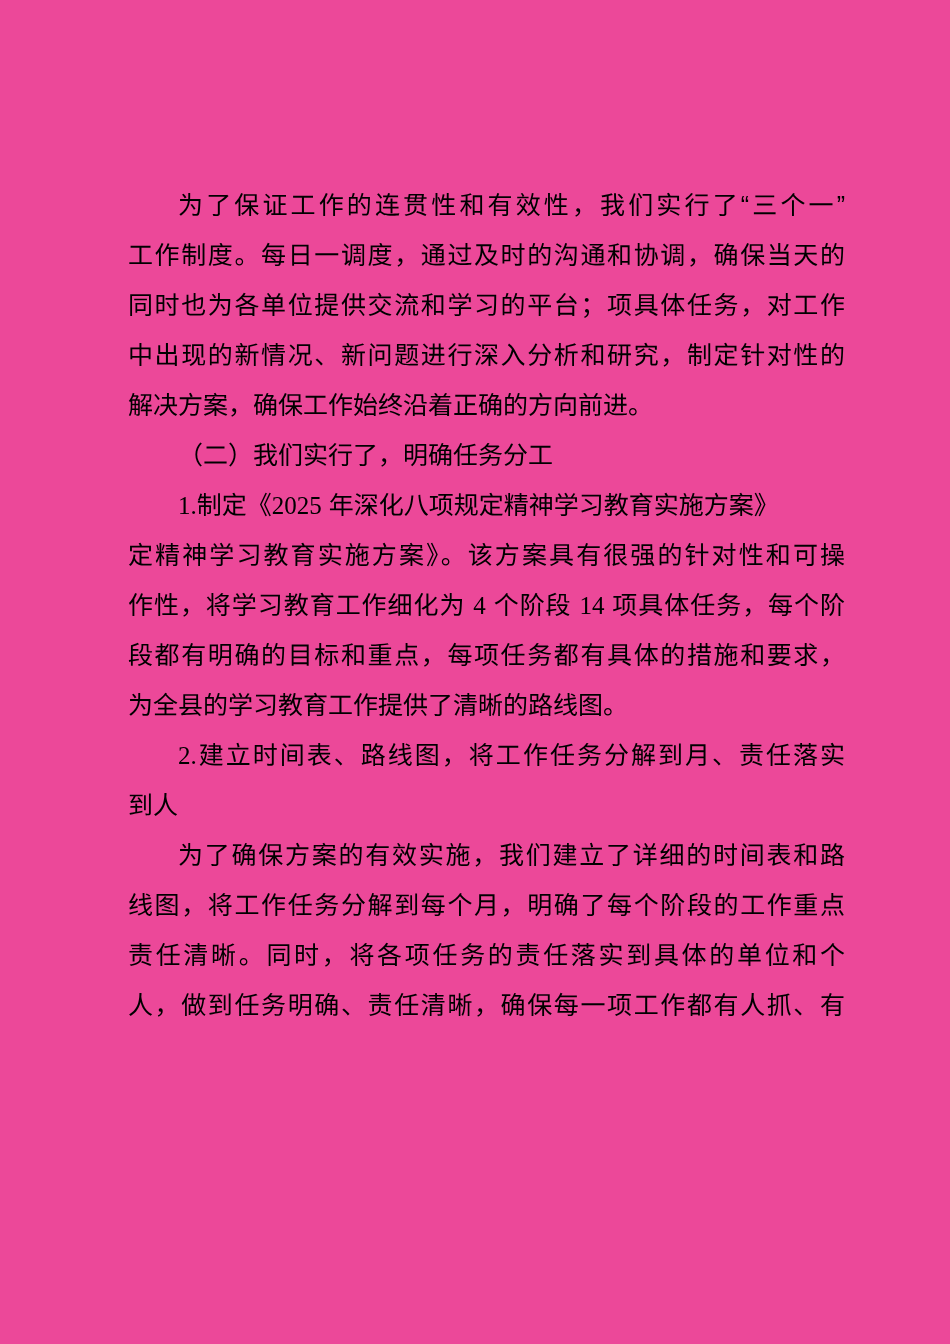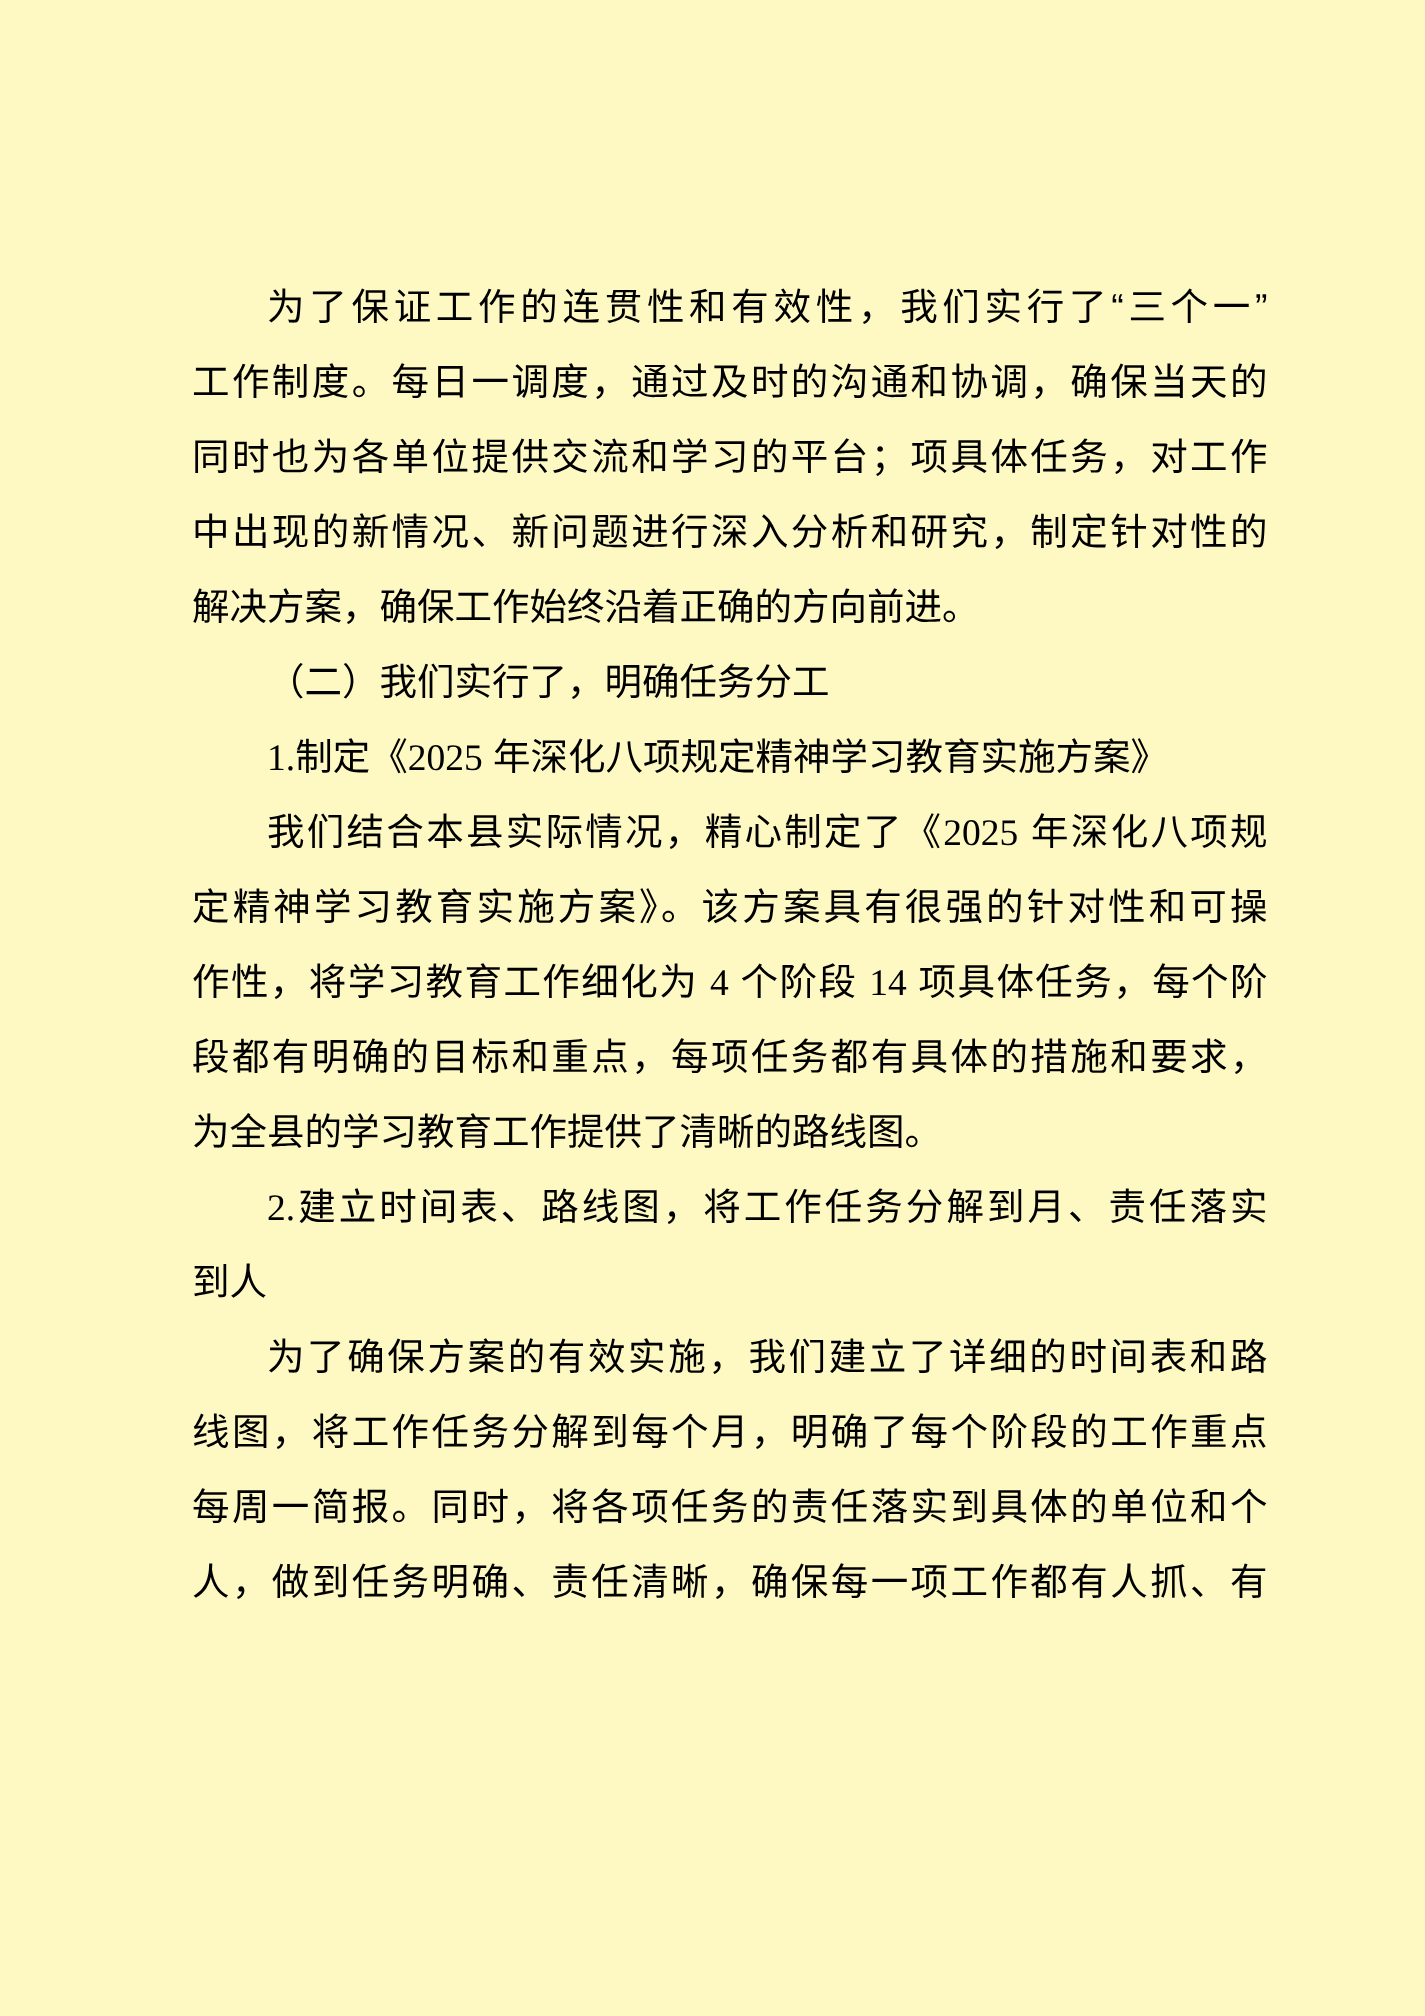--- a/index.html
+++ b/index.html
@@ -5,21 +5,21 @@
   
   html, body {
     margin: 0;
     padding: 0;
     background: #ffffff;
   }
   .page {
     position: relative;
     width: 950px;
     height: 1344px;
-    background: #fef9c3;
+    background: #ec4899;
     overflow: hidden;
     color: #000000;
     font-family: "Liberation Sans", "DejaVu Sans", sans-serif;
   }
   
   .doc-body {
     position: absolute;
     left: 128px;
     top: 180px;
     width: 717px;
@@ -64,30 +64,29 @@
         <div class="line stretch">中出现的新情况、新问题进行深入分析和研究，制定针对性的</div>
         <div class="line">解决方案，确保工作始终沿着正确的方向前进。</div>
       </div>
       <div class="paragraph subheading">
         <div class="line indent">（二）我们实行了，明确任务分工</div>
       </div>
       <div class="paragraph numbered-heading">
         <div class="line indent"><span class="latin">1.</span>制定《<span class="latin">2025</span> 年深化八项规定精神学习教育实施方案》</div>
       </div>
       <div class="paragraph body">
-        <div class="line stretch indent">我们结合本县实际情况，精心制定了《<span class="latin">2025</span> 年深化八项规</div>
         <div class="line stretch">定精神学习教育实施方案》。该方案具有很强的针对性和可操</div>
         <div class="line stretch">作性，将学习教育工作细化为 <span class="latin">4</span> 个阶段 <span class="latin">14</span> 项具体任务，每个阶</div>
         <div class="line stretch">段都有明确的目标和重点，每项任务都有具体的措施和要求，</div>
         <div class="line">为全县的学习教育工作提供了清晰的路线图。</div>
       </div>
       <div class="paragraph numbered-heading">
         <div class="line stretch indent"><span class="latin">2.</span>建立时间表、路线图，将工作任务分解到月、责任落实</div>
         <div class="line">到人</div>
       </div>
       <div class="paragraph body">
         <div class="line stretch indent">为了确保方案的有效实施，我们建立了详细的时间表和路</div>
         <div class="line stretch">线图，将工作任务分解到每个月，明确了每个阶段的工作重点</div>
-        <div class="line stretch">每周一简报。同时，将各项任务的责任落实到具体的单位和个</div>
+        <div class="line stretch">责任清晰。同时，将各项任务的责任落实到具体的单位和个</div>
         <div class="line stretch">人，做到任务明确、责任清晰，确保每一项工作都有人抓、有</div>
       </div>
     </div>
 </div>
 
 </body></html>

